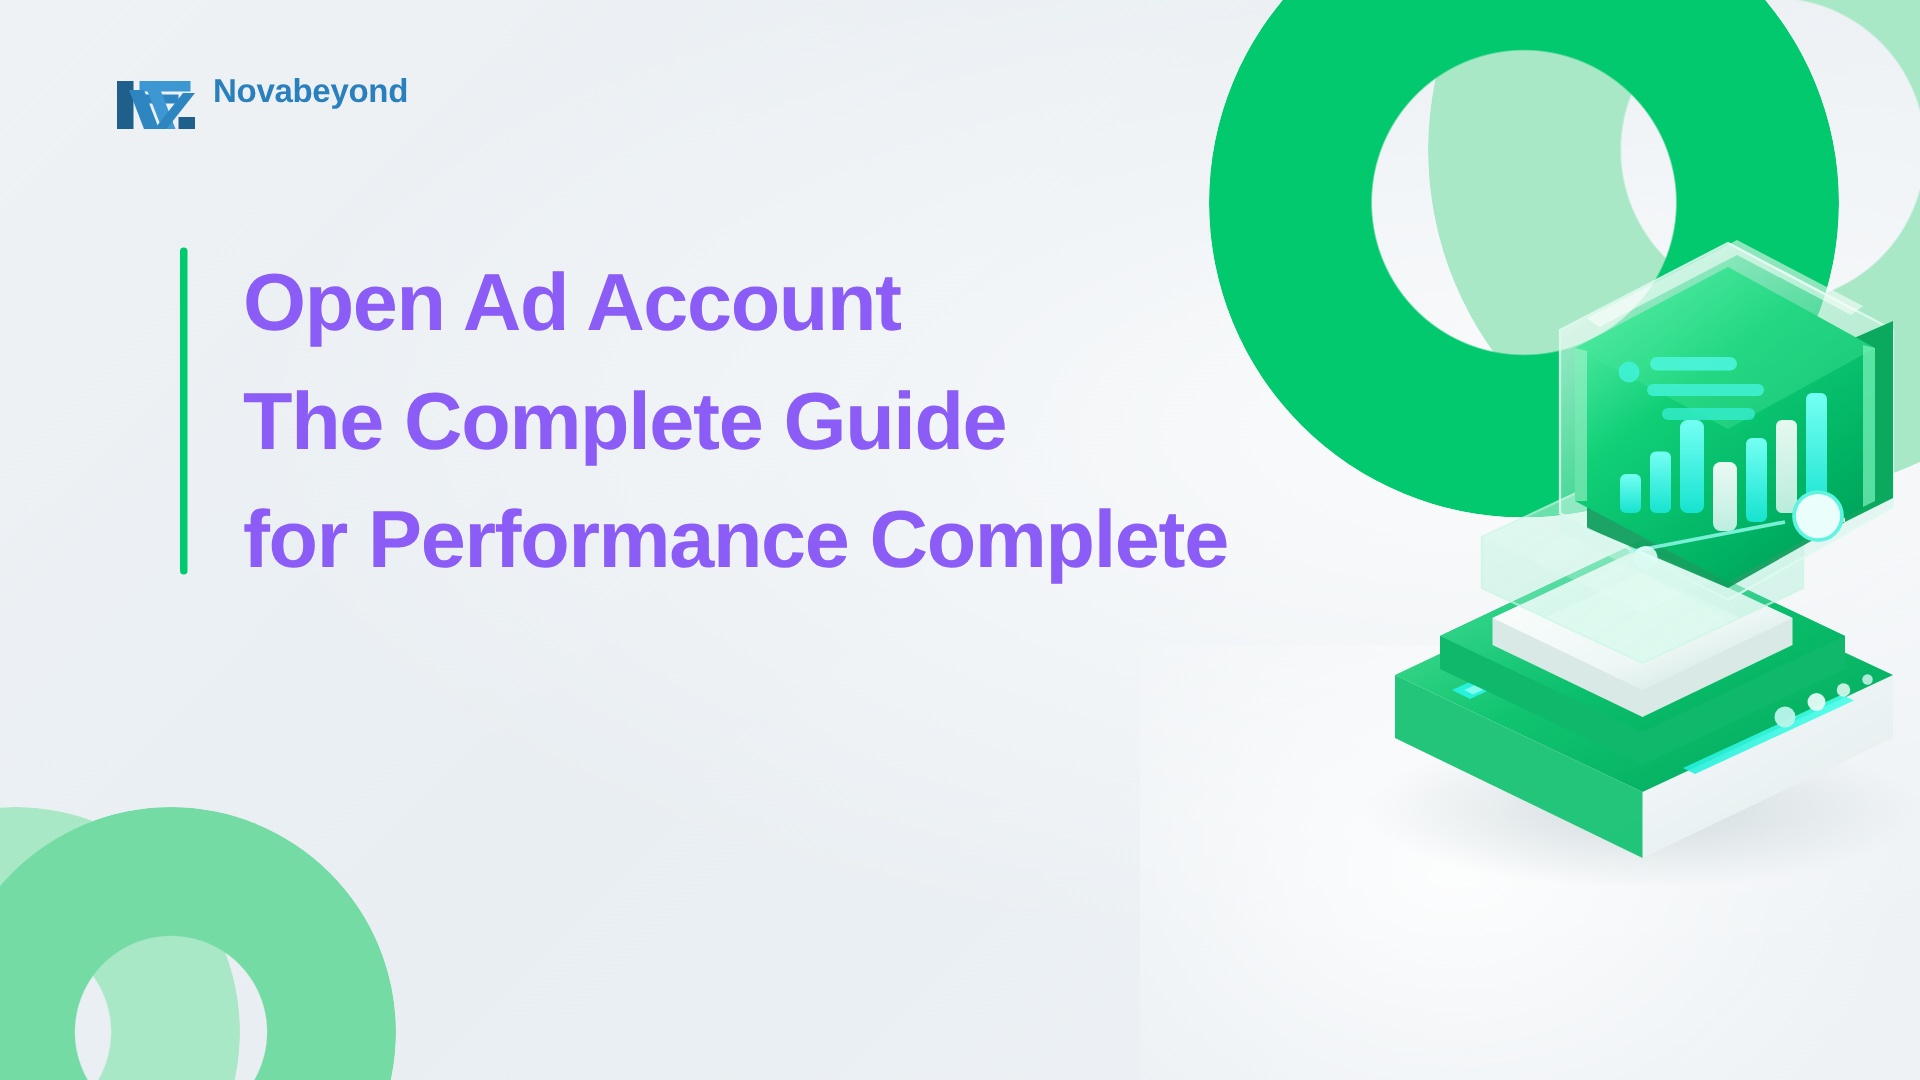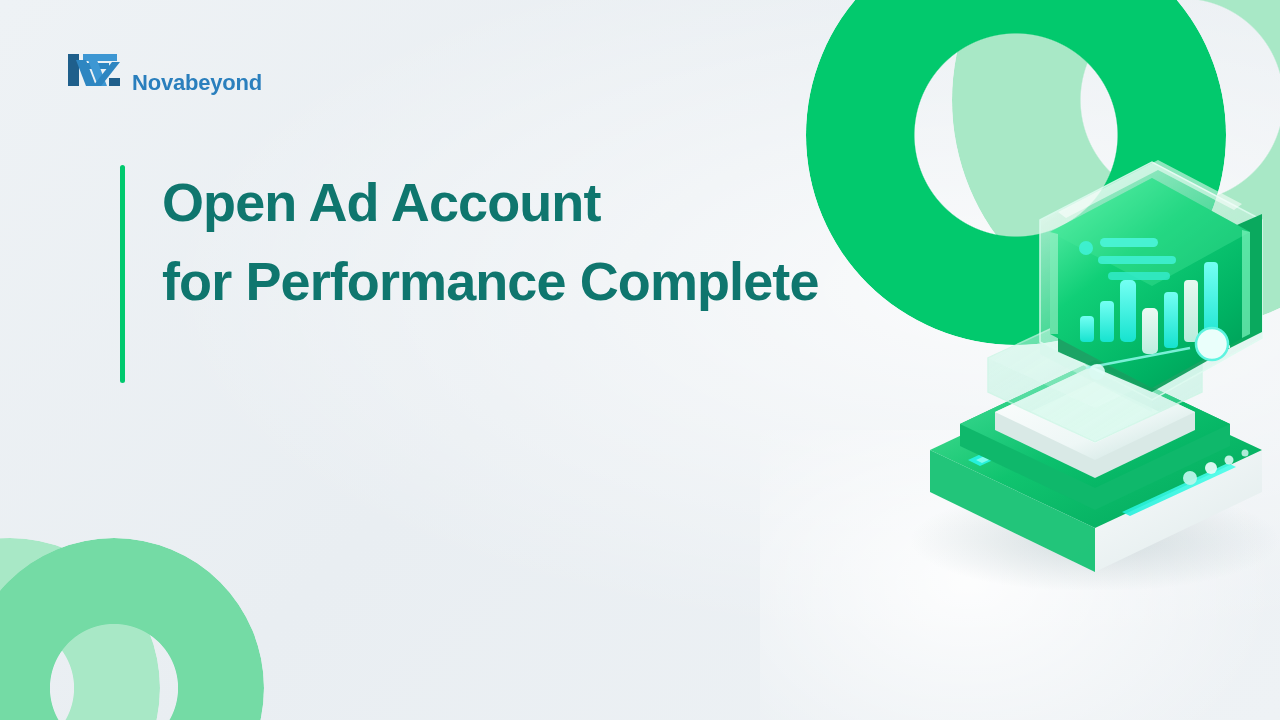--- a/index.html
+++ b/index.html
@@ -91,24 +91,24 @@
     width: 520px;
     height: 380px;
     left: 760px;
     top: 430px;
     background: radial-gradient(ellipse at 40% 40%, rgba(255,255,255,0.85) 0%, rgba(255,255,255,0) 70%);
   }
 
   
   .logo {
     position: absolute;
-    left: 68px;
+    left: 78px;
     top: 50px;
     display: flex;
-    align-items: flex-end;
+    align-items: flex-start;
     gap: 12px;
   }
   .logo-mark { display: block; }
   .logo-word {
     font-size: 22px;
     font-weight: bold;
     color: #2a7fbd;
     letter-spacing: -0.2px;
     line-height: 1;
     white-space: nowrap;
@@ -129,21 +129,21 @@
     border-radius: 3px;
     flex: none;
     margin-top: 2px;
   }
   .headline {
     margin: 0;
     padding-left: 37px;
     font-size: 54px;
     font-weight: bold;
     line-height: 79px;
-    color: #0f766e;
+    color: #8b5cf6;
     letter-spacing: -0.9px;
     white-space: nowrap;
   }
   .headline .ln { display: block; }
 
   
   .illus {
     position: absolute;
     left: 890px;
     top: 120px;
@@ -186,20 +186,21 @@
         <rect x="41" y="28" width="11" height="8" fill="#1f5f8b"></rect>
       </svg>
     </span>
     <span class="logo-word">Novabeyond</span>
   </div>
 
   <div class="headline-wrap">
     <div class="accent-bar"></div>
     <h1 class="headline">
       <span class="ln">Open Ad Account</span>
+      <span class="ln">The Complete Guide</span>
       <span class="ln">for Performance Complete</span>
     </h1>
   </div>
 
   <div class="illus">
     <svg width="400" height="470" viewBox="0 0 400 470" xmlns="http://www.w3.org/2000/svg">
       <defs>
         <linearGradient id="gBaseWhite" x1="0" y1="0" x2="1" y2="1">
           <stop offset="0%" stop-color="#ffffff"></stop>
           <stop offset="60%" stop-color="#f1f6f7"></stop>

